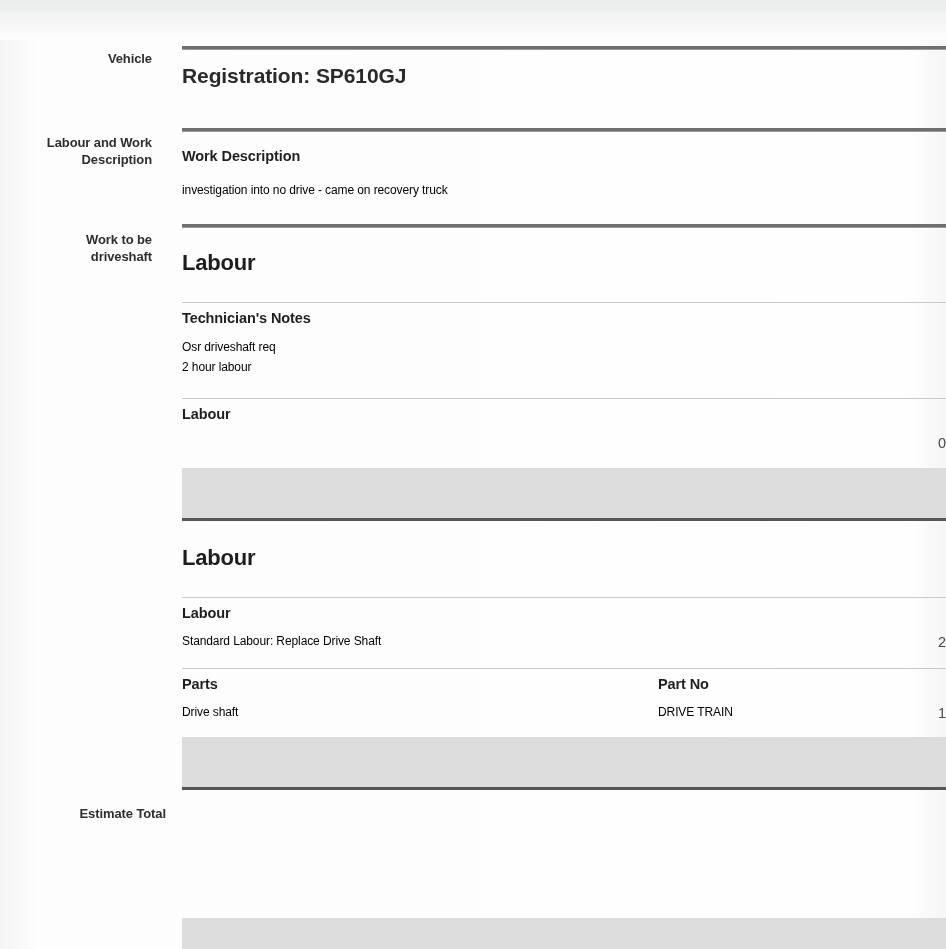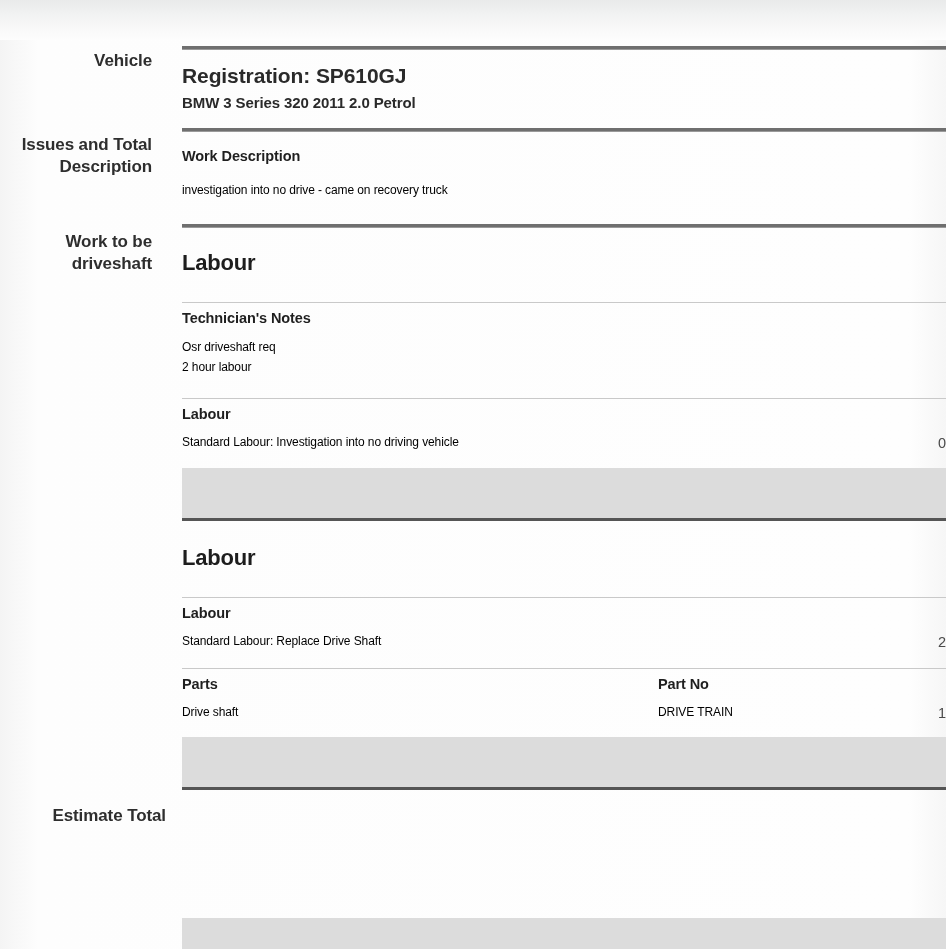--- a/index.html
+++ b/index.html
@@ -24,21 +24,21 @@
     pointer-events:none;
   }
   .page{position:absolute;left:0;top:0;width:946px;height:949px;}
 
   
   .label{
     position:absolute;
     width:152px;
     text-align:right;
     font-weight:bold;
-    font-size:17px;
+    font-size:13px;
     line-height:1.32;
     color:#2e2e2e;
     letter-spacing:-0.1px;
   }
   .label.clip{left:-6px;width:158px;}
 
   .rule-thick{
     position:absolute;left:182px;width:790px;height:3px;
     background:#6f6f6f;
     box-shadow:0 1px 0 #9a9a9a;
@@ -83,26 +83,25 @@
 <div class="page">
 
   <div class="scan-vignette"></div>
   <div class="scan-top"></div>
 
   <div class="label" style="left:0;top:50px;">Vehicle</div>
 
   <div class="rule-thick" style="top:46px;"></div>
 
   <div class="txt strong" style="left:182px;top:64px;font-size:21px;">Registration: SP610GJ</div>
-  <div class="txt strong" style="left:182px;top:94px;font-size:15px;">BMW 3 Series 320 2011 2.0 Petrol</div>
 
   <div class="rule-thick" style="top:128px;"></div>
 
   <div class="label clip" style="top:134px;">
-    <span>Issues and Total</span><br>
+    <span>Labour and Work</span><br>
     <span>Description</span>
   </div>
 
   <div class="h-sm" style="left:182px;top:148px;">Work Description</div>
   <div class="txt" style="left:182px;top:183px;">investigation into no drive - came on recovery truck</div>
 
   <div class="rule-thick" style="top:224px;"></div>
 
   <div class="label" style="left:0;top:231px;">
     <span>Work to be</span><br>
@@ -113,21 +112,20 @@
 
   <div class="rule-thin" style="top:302px;"></div>
 
   <div class="h-sm" style="left:182px;top:310px;">Technician's Notes</div>
   <div class="txt" style="left:182px;top:340px;">Osr driveshaft req</div>
   <div class="txt" style="left:182px;top:360px;">2 hour labour</div>
 
   <div class="rule-thin" style="top:398px;"></div>
 
   <div class="h-sm" style="left:182px;top:406px;">Labour</div>
-  <div class="txt" style="left:182px;top:435px;">Standard Labour: Investigation into no driving vehicle</div>
   <div class="edge-val" style="top:435px;">0</div>
 
   <div class="graybar capped" style="top:468px;height:50px;"></div>
 
   <div class="h-big" style="left:182px;top:545px;">Labour</div>
 
   <div class="rule-thin" style="top:597px;"></div>
 
   <div class="h-sm" style="left:182px;top:605px;">Labour</div>
   <div class="txt" style="left:182px;top:634px;">Standard Labour: Replace Drive Shaft</div>

